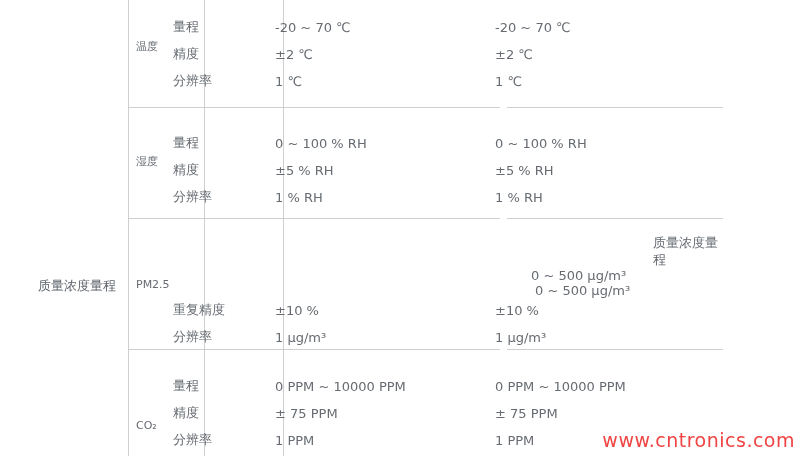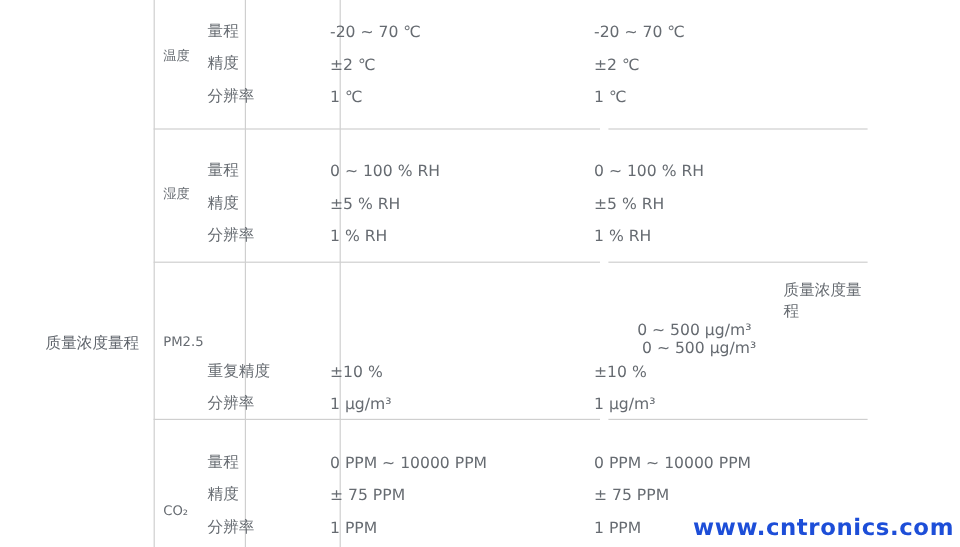--- a/index.html
+++ b/index.html
@@ -21,21 +21,21 @@
   .sline.tall { min-height:46px;flex-direction:column; }
   .sline.pullup { margin-top:-7px; }
   .cell { font-size:13px; box-sizing:border-box; }
   .cell.spec { width:79px; padding-left:9px; line-height:17px; }
   .cell.v1 { width:224px; padding-left:32px; white-space:nowrap; }
   .cell.v2 { width:216px; padding-left:28px; white-space:nowrap; }
 
   .watermark {
     position:absolute; right:5px; top:429px;
     font-size:19px; letter-spacing:0.5px;
-    color:#1d4ed8; white-space:nowrap;font-weight:bold;
+    color:#ef4444; white-space:nowrap;
   }
 </style>
 </head>
 <body>
 
 <div id="screen">
 
   <div class="vline" style="left:128px"></div>
   <div class="vline" style="left:204px"></div>
   <div class="vline" style="left:283px"></div>

